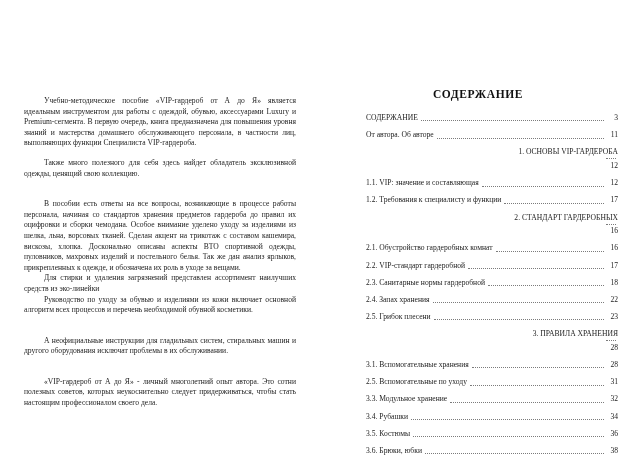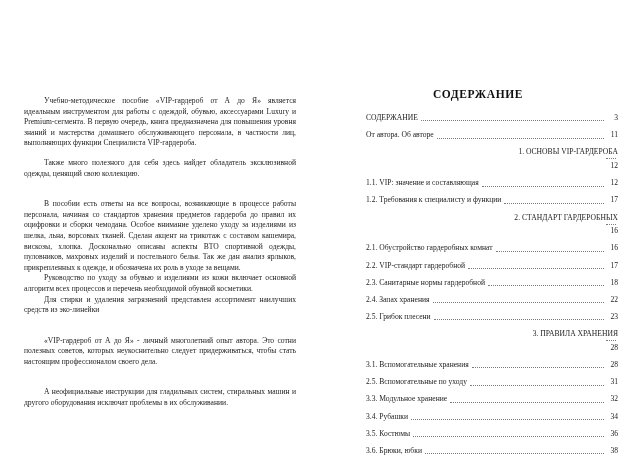--- a/index.html
+++ b/index.html
@@ -157,24 +157,24 @@
 </head>
 <body>
 
 <div class="spread">
 
   <div class="page page-left">
     <div class="body-text">
       <p>Учебно-методическое пособие «VIP-гардероб от А до Я» является идеальным инструментом для работы с одеждой, обувью, аксессуарами Luxury и Premium-сегмента. В первую очередь, книга предназначена для повышения уровня знаний и мастерства домашнего обслуживающего персонала, в частности лиц, выполняющих функции Специалиста VIP-гардероба.</p>
       <p class="gap-before">Также много полезного для себя здесь найдет обладатель эксклюзивной одежды, ценящий свою коллекцию.</p>
       <p class="gap-before-lg">В пособии есть ответы на все вопросы, возникающие в процессе работы персонала, начиная со стандартов хранения предметов гардероба до правил их оцифровки и сборки чемодана. Особое внимание уделено уходу за изделиями из шелка, льна, ворсовых тканей. Сделан акцент на трикотаж с составом кашемира, вискозы, хлопка. Досконально описаны аспекты ВТО спортивной одежды, пуловников, махровых изделий и постельного белья. Так же дан анализ ярлыков, прикрепленных к одежде, и обозначена их роль в уходе за вещами.</p>
+      <p>Для стирки и удаления загрязнений представлен ассортимент наилучших средств из эко-линейки</p>
       <p>Руководство по уходу за обувью и изделиями из кожи включает основной алгоритм всех процессов и перечень необходимой обувной косметики.</p>
-      <p>Для стирки и удаления загрязнений представлен ассортимент наилучших средств из эко-линейки</p>
+      <p class="gap-before-lg">А неофициальные инструкции для гладильных систем, стиральных машин и другого оборудования исключат проблемы в их обслуживании.</p>
       <p class="gap-before-lg">«VIP-гардероб от А до Я» - личный многолетний опыт автора. Это сотни полезных советов, которых неукоснительно следует придерживаться, чтобы стать настоящим профессионалом своего дела.</p>
-      <p class="gap-before-lg">А неофициальные инструкции для гладильных систем, стиральных машин и другого оборудования исключат проблемы в их обслуживании.</p>
     </div>
     <div class="folio">2</div>
   </div>
 
   <div class="page page-right">
     <h1 class="toc-title">СОДЕРЖАНИЕ</h1>
     <ul class="toc-list" id="toc-list">
         <li class="toc-row lvl2">
           <span class="toc-label">СОДЕРЖАНИЕ</span>
           <span class="toc-dots"></span>

